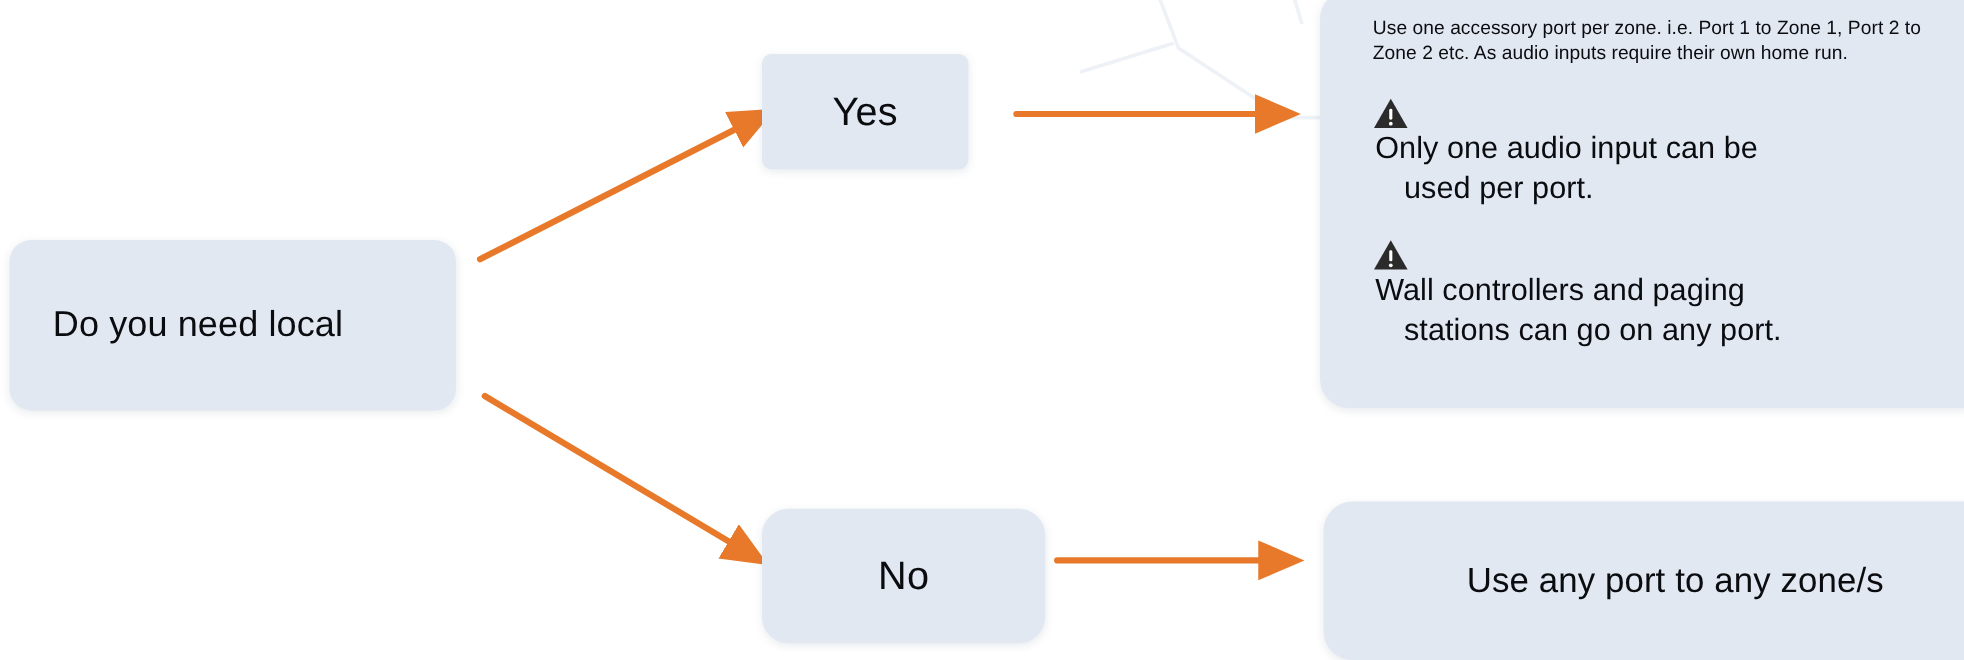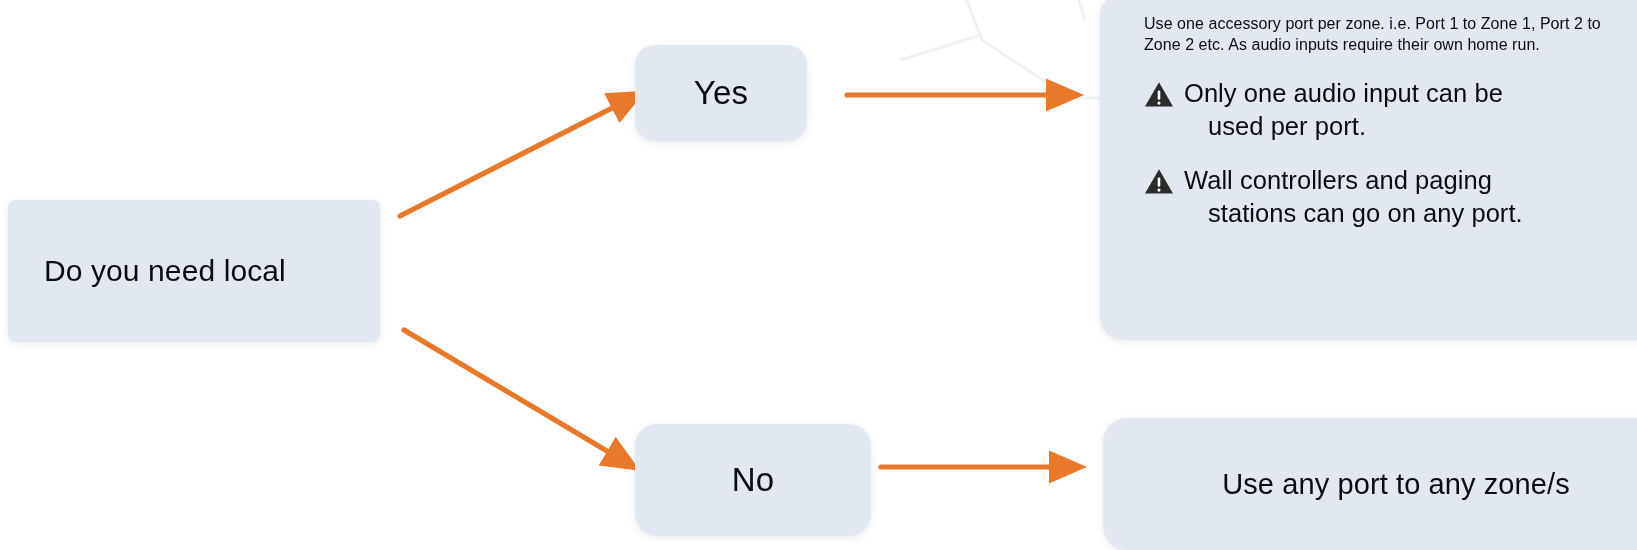--- a/index.html
+++ b/index.html
@@ -26,21 +26,21 @@
   }
   .arrow-layer {
     position: absolute;
     left: 0; top: 0;
     width: 1637px;
     height: 550px;
   }
   .node {
     position: absolute;
     background: #e2e8f2;
-    border-radius: 8px;
+    border-radius: 18px;
     box-sizing: border-box;
     box-shadow: 0 2px 7px rgba(120,130,150,0.16);
     color: #0b0c10;
   }
   .node-center {
     display: flex;
     align-items: center;
     justify-content: center;
   }
   .node-question {
@@ -55,21 +55,21 @@
   .node-question .qtext {
     font-size: 30px;
     line-height: 1.42;
     letter-spacing: 0.1px;
   }
   .node-yes {
     left: 635px;
     top: 45px;
     width: 172px;
     height: 96px;
-    border-radius: 20px;
+    border-radius: 8px;
   }
   .node-no {
     left: 635px;
     top: 424px;
     width: 236px;
     height: 112px;
     border-radius: 22px;
   }
   .node-yes .label, .node-no .label {
     font-size: 33px;
@@ -91,20 +91,21 @@
   }
   .warn-list {
     margin: 0;
     padding: 0;
     list-style: none;
   }
   .warn-item {
     display: flex;
     align-items: flex-start;
     margin-bottom: 20px;
+    flex-direction: column;
   }
   .warn-item:last-child { margin-bottom: 0; }
   .warn-icon {
     flex: 0 0 auto;
     width: 30px;
     height: 27px;
     margin-top: 4px;
     margin-right: 8px;
   }
   .warn-text {

